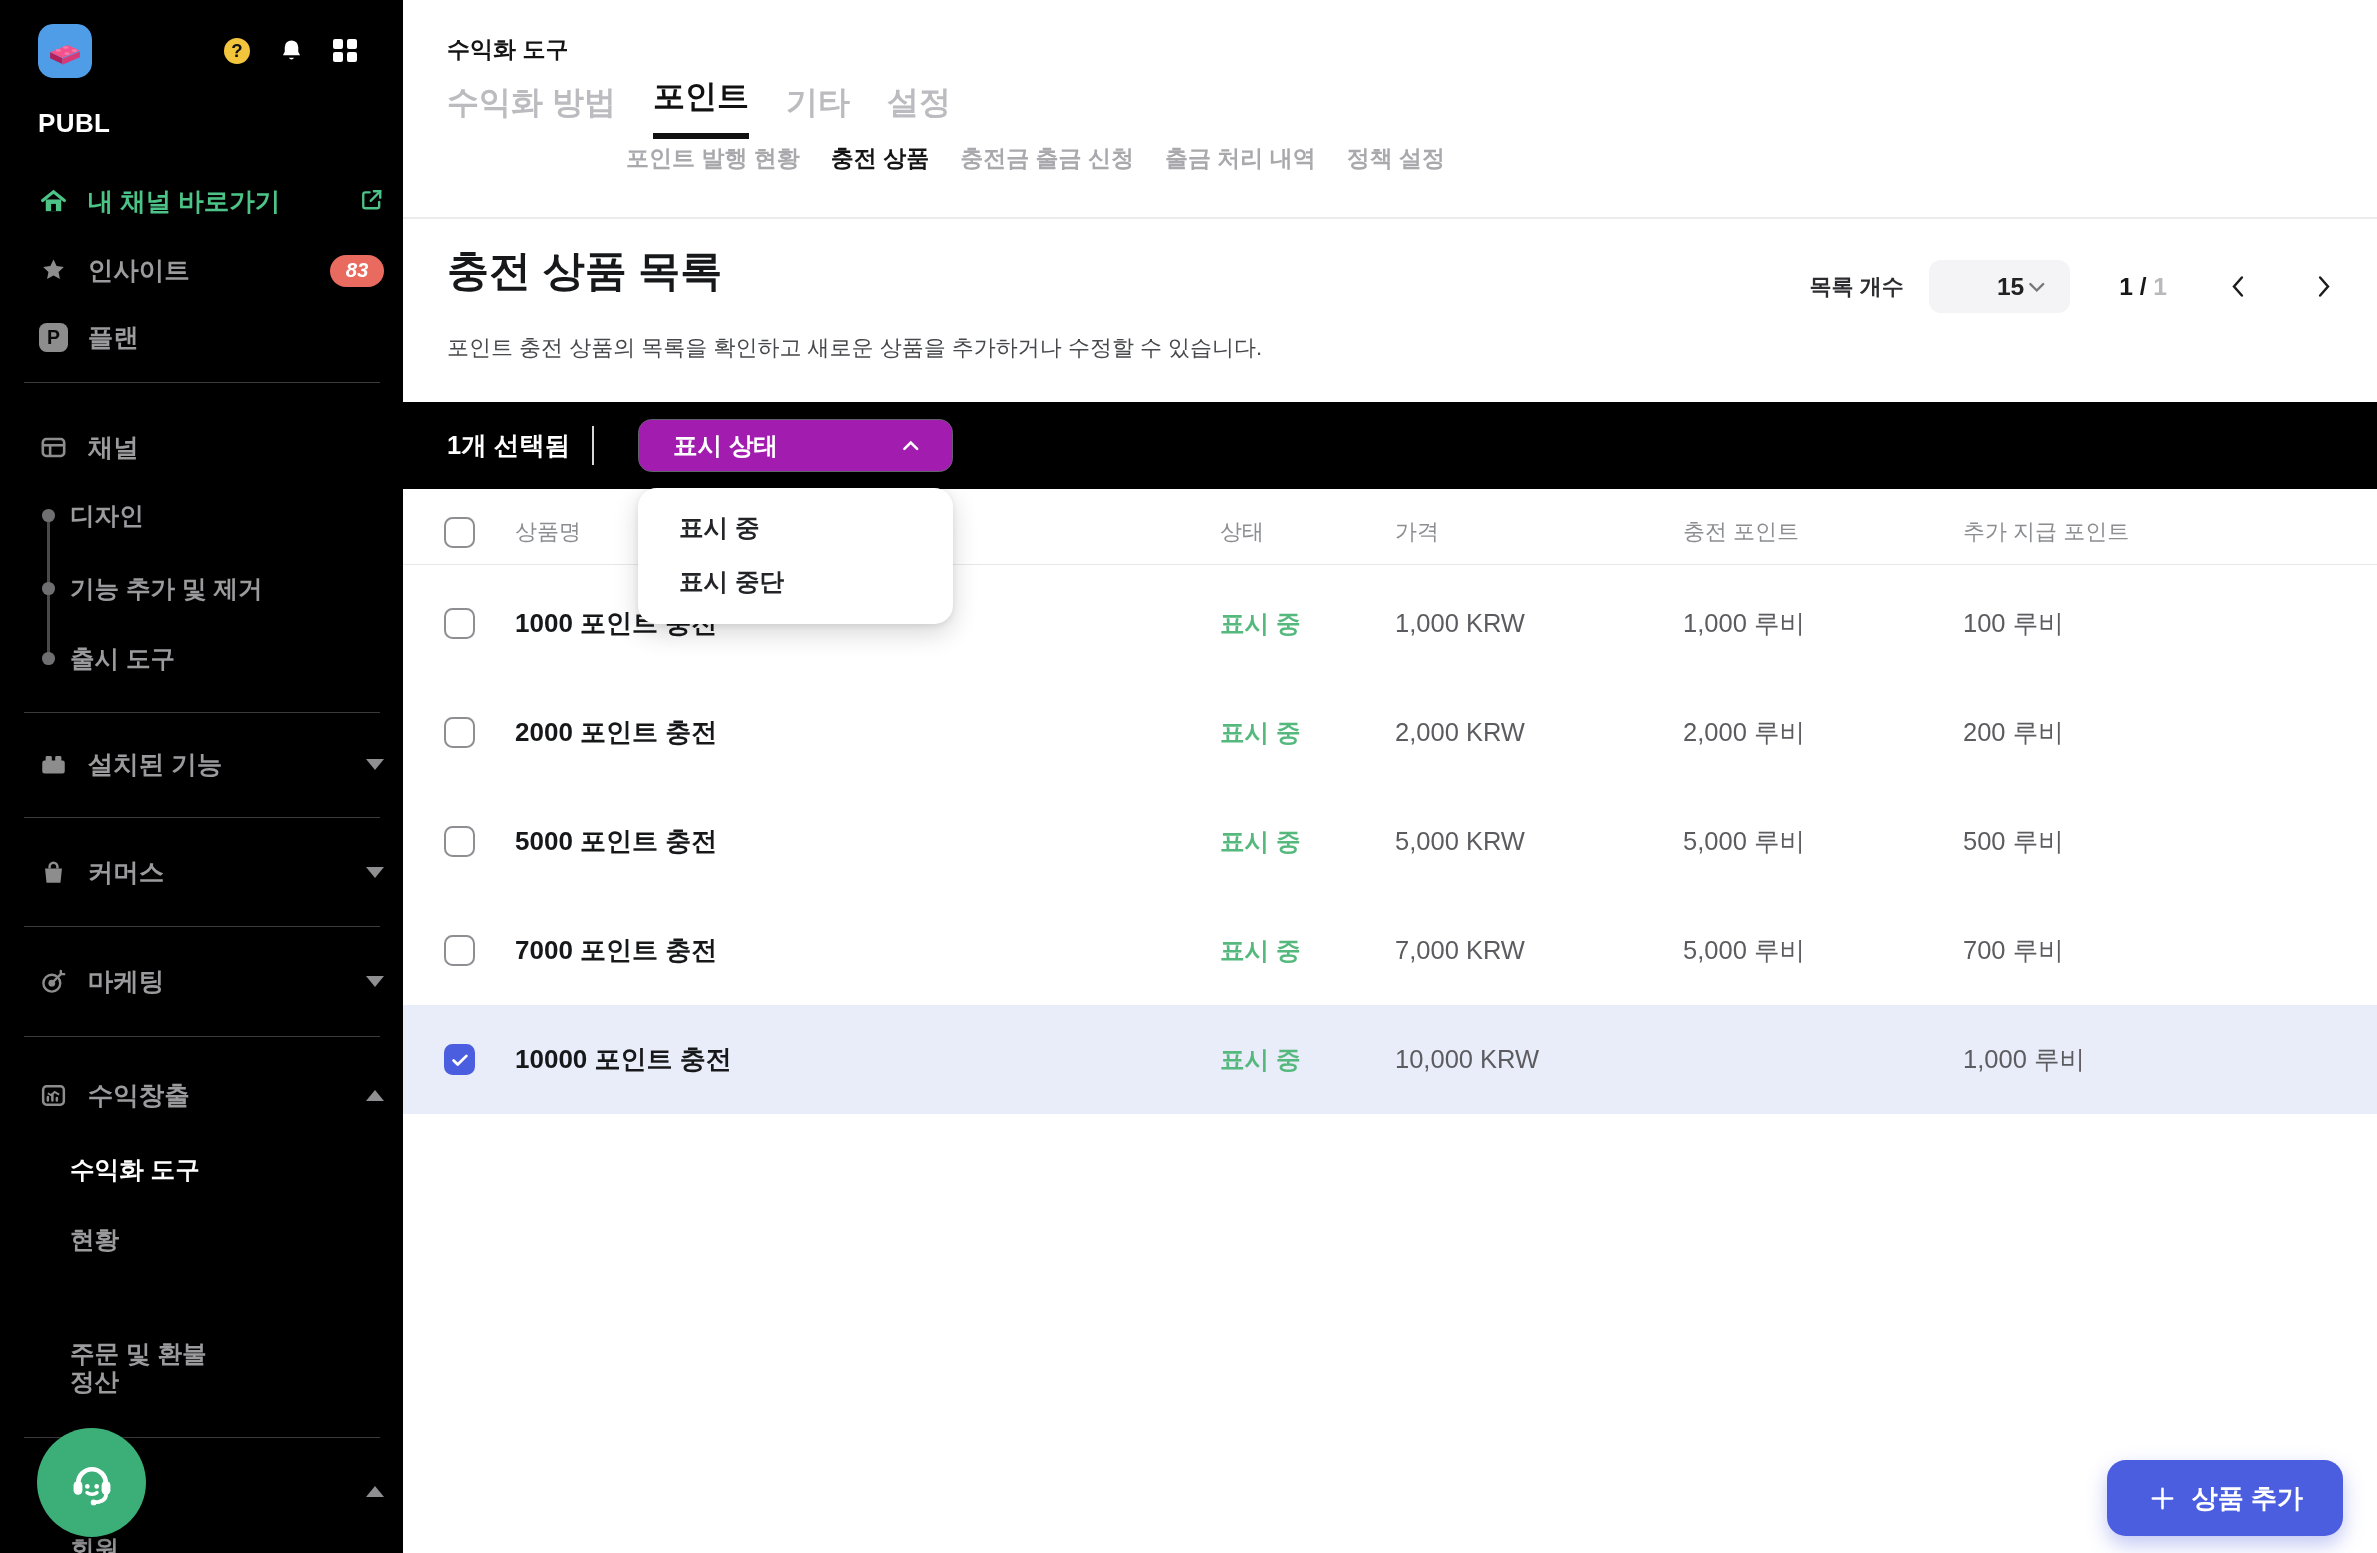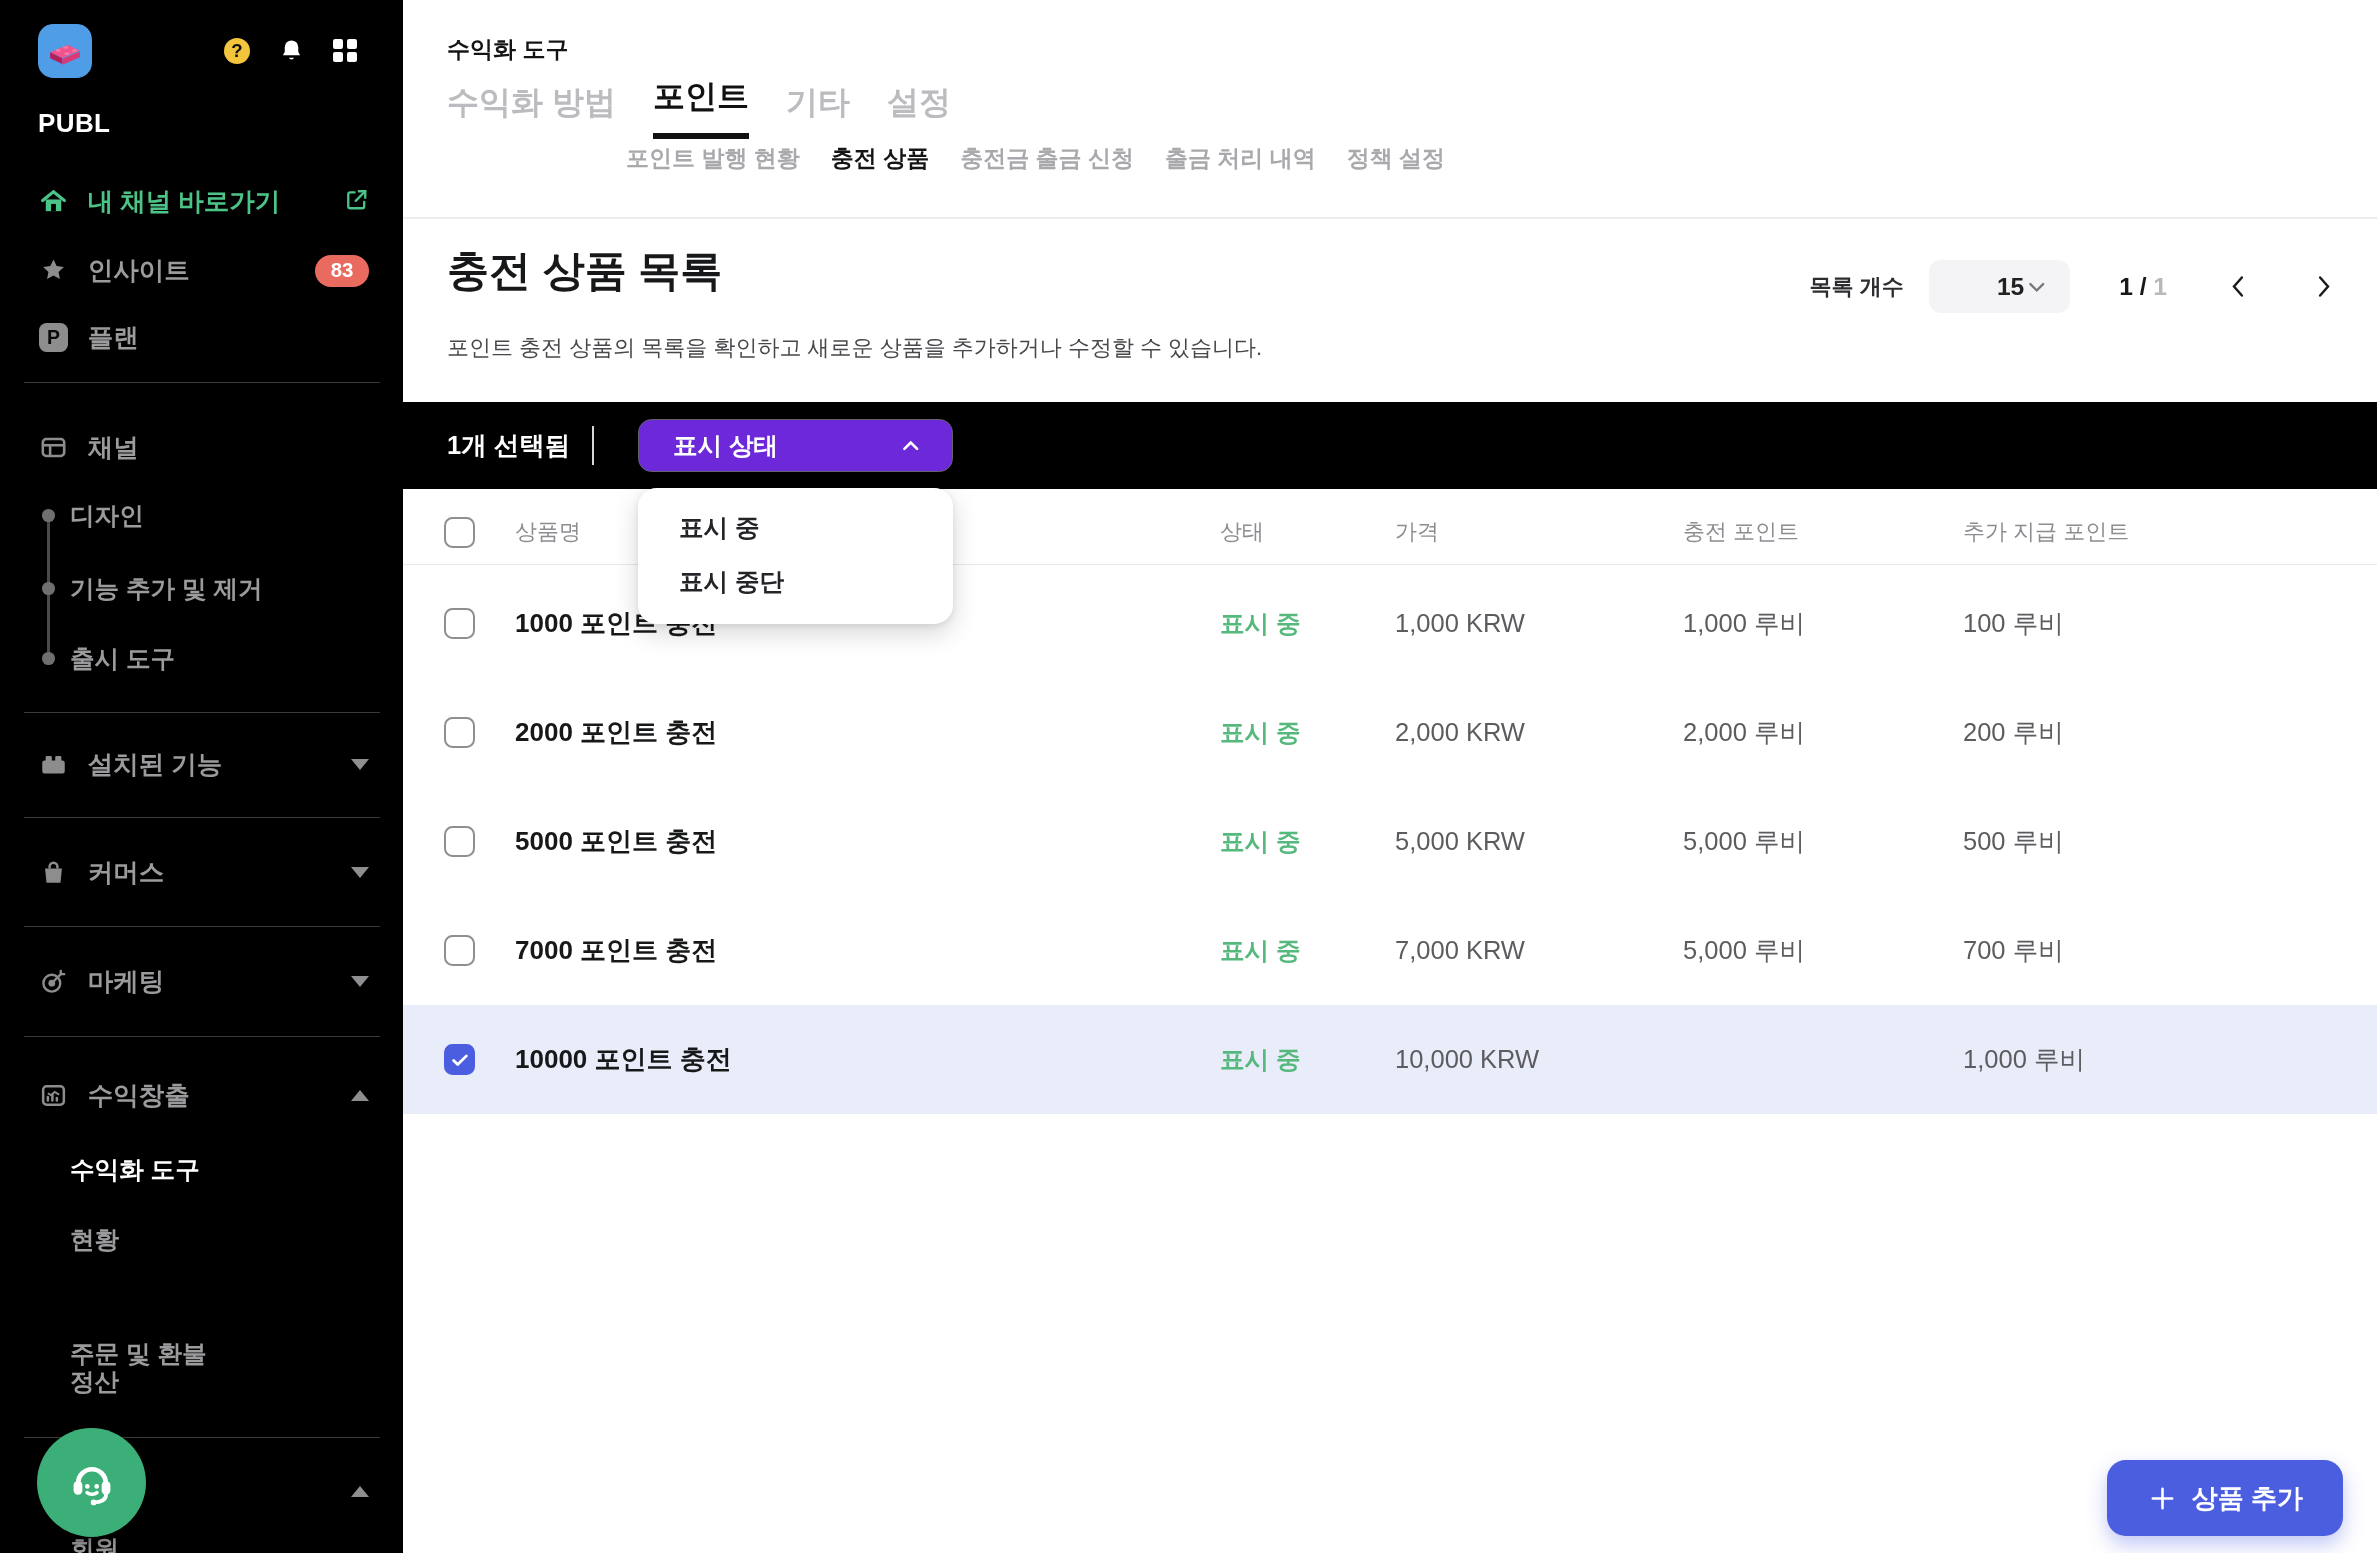--- a/index.html
+++ b/index.html
@@ -12,21 +12,21 @@
   .top-icons{position:absolute;left:224px;top:37px;display:flex;align-items:center;gap:28px;}
   .help-badge{width:26px;height:26px;border-radius:50%;background:#f2c53d;color:#111;
     font-size:18.7px;font-weight:800;display:flex;align-items:center;justify-content:center;}
   .grid-icon{display:grid;grid-template-columns:10.2px 10.2px;grid-template-rows:10.2px 10.2px;gap:3.4px;}
   .grid-icon div{background:#fff;border-radius:2.1px;}
   .brand{position:absolute;left:38px;top:108px;font-size:26px;font-weight:800;color:#fff;letter-spacing:0.4px;}
   .sb-row{position:absolute;left:0;width:403px;height:51px;display:flex;align-items:center;cursor:pointer;}
   .sb-row .ic{width:31px;height:31px;margin-left:38px;flex:0 0 auto;display:flex;align-items:center;justify-content:center;}
   .sb-row .lbl{margin-left:18.7px;font-size:25.5px;font-weight:600;color:#9b9b9e;white-space:nowrap;}
   .sb-row.green .lbl{color:#4cc487;font-weight:800;}
-  .sb-row .right{position:absolute;right:34px;}
+  .sb-row .right{position:absolute;right:19px;font-style:italic;}
   .badge{min-width:54px;height:32px;border-radius:16px;background:#e96a5e;color:#fff;font-size:20.4px;
     font-weight:800;display:flex;align-items:center;justify-content:center;padding:0 12px;box-sizing:border-box;}
   .p-icon{width:29px;height:29px;border-radius:7.6px;background:#8d8d8d;color:#0a0a0a;font-weight:800;
     font-size:19.5px;display:flex;align-items:center;justify-content:center;}
   .sb-divider{position:absolute;left:24px;width:356px;height:0.8px;background:#3a3a3c;}
   .tree-dot{position:absolute;left:42px;width:12.7px;height:12.7px;border-radius:50%;background:#6f6f72;}
   .tree-line{position:absolute;left:47px;width:2.5px;background:#4a4a4d;}
   .sb-sub{position:absolute;left:70px;height:42px;display:flex;align-items:center;
     font-size:24.6px;font-weight:600;color:#9b9b9e;cursor:pointer;white-space:nowrap;}
   .sb-sub.active{color:#fff;font-weight:700;}
@@ -57,21 +57,21 @@
   .pag-btn + .pag-btn{margin-left:48px;}
   .page-desc{position:absolute;left:44px;top:333px;font-size:22px;font-weight:400;color:#47484c;}
 
   
   .sel-bar{position:absolute;left:0;top:402px;width:1974px;height:87px;background:#000;}
   .sel-text{position:absolute;left:44px;top:0;height:87px;display:flex;align-items:center;
     font-size:25.5px;font-weight:800;color:#fff;}
   .sel-sep{position:absolute;left:189px;top:24px;width:1.7px;height:39px;background:#d7d7d9;}
   .filter-btn{position:absolute;left:235px;top:17px;width:315px;height:53px;border:1.7px solid #62626a;
     border-radius:13.6px;box-sizing:border-box;display:flex;align-items:center;justify-content:space-between;
-    padding:0 29px 0 34px;cursor:pointer;background:#6d28d9;}
+    padding:0 29px 0 34px;cursor:pointer;background:#a21caf;}
   .filter-btn .flbl{font-size:24.6px;font-weight:600;color:#fff;}
   .dropdown{position:absolute;left:235px;top:488px;width:315px;height:136px;background:#fff;border-radius:18.7px;
     box-shadow:0 8.5px 25.5px rgba(0,0,0,.16),0 1.7px 6.8px rgba(0,0,0,.08);z-index:20;padding-top:12px;box-sizing:border-box;}
   .dd-opt{height:54px;display:flex;align-items:center;padding-left:41px;font-size:24.6px;font-weight:600;color:#232428;cursor:pointer;}
 
   
   .thead{position:absolute;left:0;top:500px;width:1974px;height:64px;border-bottom:1.7px solid #e8e8ea;}
   .th{position:absolute;top:0;height:64px;display:flex;align-items:center;font-size:22px;font-weight:500;color:#8b8d91;}
   .cb{width:31px;height:31px;border:2.5px solid #8f8f93;border-radius:8.5px;box-sizing:border-box;background:#fff;cursor:pointer;}
   .cb.checked{background:#4c5ee0;border-color:#4c5ee0;display:flex;align-items:center;justify-content:center;}

